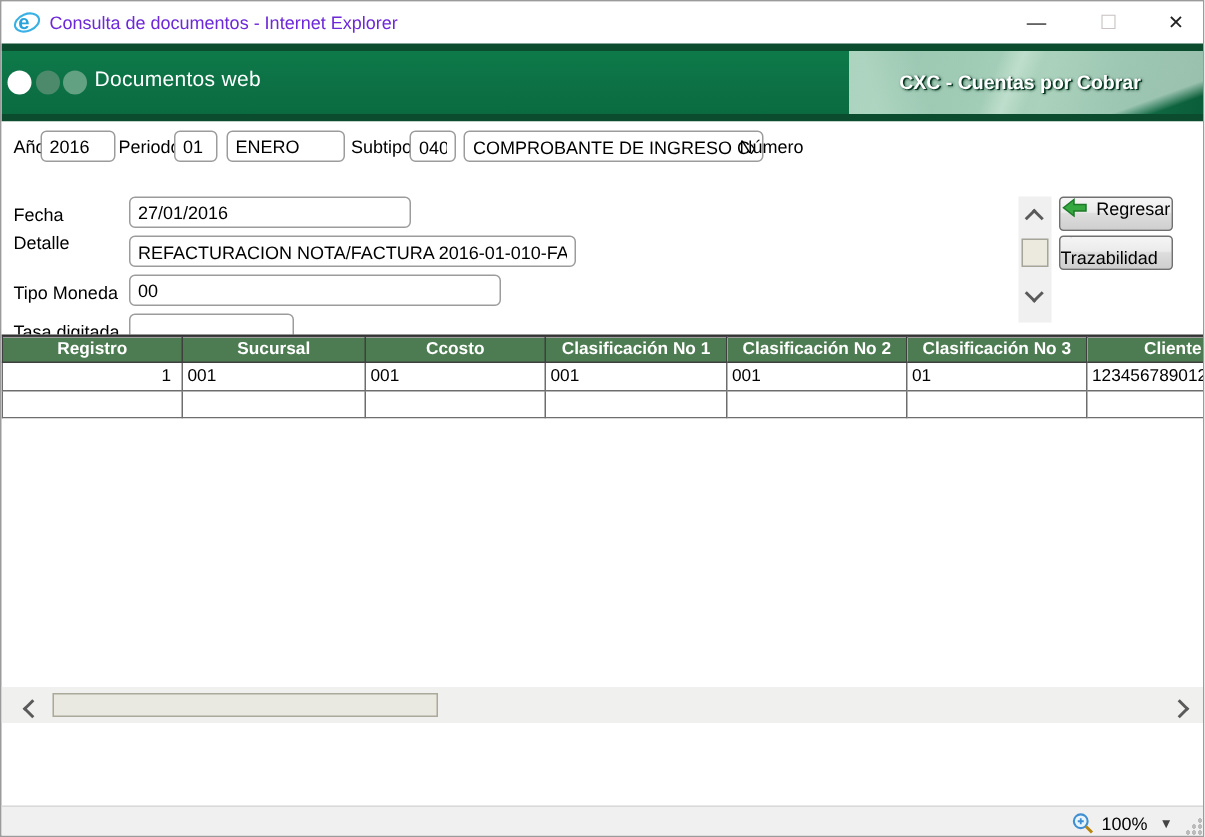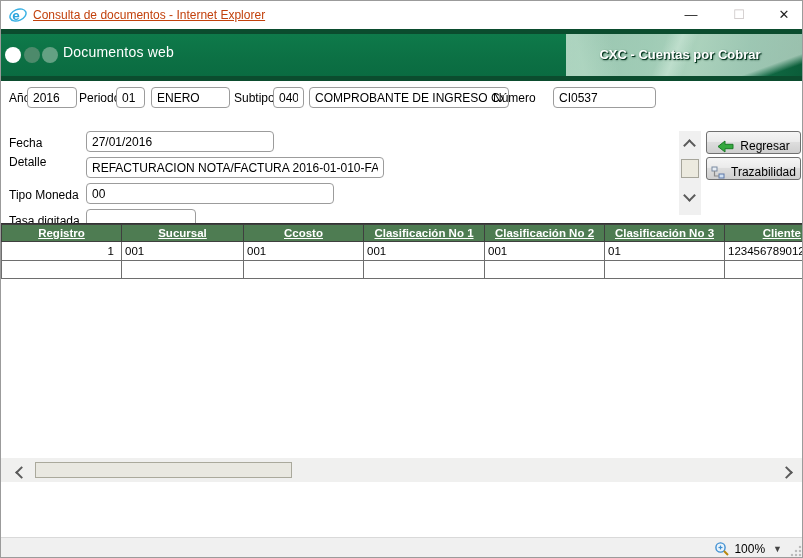--- a/index.html
+++ b/index.html
@@ -5,21 +5,21 @@
   * { margin:0; padding:0; box-sizing:border-box; }
   html,body { background:#fff; }
   body { font-family:"Liberation Sans", sans-serif; }
   #screen {
     position:relative; width:803px; height:558px; background:#fff;
     overflow:hidden; border:1px solid #9b9b9b; font-size:12px; color:#000;
   }
   
   .titlebar { position:absolute; left:0; top:0; width:803px; height:28px; background:#fff; }
   .ie-icon { position:absolute; left:8px; top:5px; width:18px; height:18px; }
-  .win-title { position:absolute; left:32px; top:7px; font-size:12px; color:#c2410c; white-space:nowrap;text-decoration:underline; }
+  .win-title { position:absolute; left:32px; top:7px; font-size:12px; color:#6d28d9; white-space:nowrap; }
   .winbtn { position:absolute; top:0; width:34px; height:28px; text-align:center; line-height:28px; font-size:13px; color:#222; cursor:default; }
   .winbtn.max { color:#c9c3c3; }
   
   .strip { position:absolute; left:0; width:803px; height:5px; background:#0b4c2e; }
   .banner { position:absolute; left:0; top:33px; width:803px; height:42px;
     background:linear-gradient(180deg,#0e7a4a 0%,#0c7044 60%,#0a6b41 100%); }
   .dot { position:absolute; top:13px; width:16px; height:16px; border-radius:50%; }
   .banner-title { position:absolute; left:62px; top:10px; font-size:14px; color:#fff; letter-spacing:.2px; }
   .banner-photo { position:absolute; left:565px; top:0; width:238px; height:42px; overflow:hidden;
     background:
@@ -39,27 +39,27 @@
   .vscroll { position:absolute; left:678px; top:130px; width:22px; height:84px; background:#f0f0f0; }
   .chev { display:inline-block; width:9px; height:9px; border-left:2px solid #5a5a5a; border-top:2px solid #5a5a5a; }
   .chev.up    { transform:rotate(45deg); }
   .chev.down  { transform:rotate(225deg); }
   .chev.left  { transform:rotate(-45deg); }
   .chev.right { transform:rotate(135deg); }
   .vthumb { position:absolute; left:2px; top:28px; width:18px; height:19px; background:#eceadf; border:1px solid #a6a59a; }
   .vs-up   { position:absolute; left:6px; top:8px;  }
   .vs-down { position:absolute; left:6px; top:58px; }
   
-  .btn { position:absolute; left:705px; width:95px; height:23px; border:1px solid #707070; border-radius:3px;
+  .btn { position:absolute; left:705px; width:76px; height:23px; border:1px solid #707070; border-radius:3px;
          background:linear-gradient(180deg,#f5f5f5 0%,#ebebeb 45%,#dddddd 50%,#cfcfcf 100%);
-         font-size:12px; color:#000; display:flex; align-items:flex-end; justify-content:center; gap:6px; cursor:default; }
+         font-size:12px; color:#000; display:flex; align-items:flex-start; justify-content:center; gap:6px; cursor:default; }
   
   .grid { position:absolute; left:0; top:222px; width:803px; overflow:hidden; border-top:1px solid #333; }
   .grid table { border-collapse:collapse; table-layout:fixed; width:803px; }
-  .grid th { background:#4e7c52; color:#fff; font-size:11.5px; font-weight:bold; text-decoration:underline;
+  .grid th { background:#4e7c52; color:#fff; font-size:11.5px; font-weight:bold; 
              height:17px; border:1px solid #3f3f3f; text-align:center; overflow:hidden; white-space:nowrap; }
   .grid td { background:#fff; font-size:11.5px; height:19px; border:1px solid #6e6e6e; overflow:hidden; white-space:nowrap; padding:0 3px; }
   .grid tr.empty td { height:18px; }
   .grid .num { text-align:right; padding-right:7px; }
   .grid a { color:#000; cursor:pointer; }
   .grid .cliente { text-align:right; padding-right:1px; }
   .grid th.cliente-h { text-align:right; padding-right:3px; }
   
   .hscroll { position:absolute; left:0; top:457px; width:803px; height:24px; background:#f0f0ef; }
   .hthumb { position:absolute; left:34px; top:4px; width:257px; height:16px; background:#e9e8e1; border:1px solid #aaa99c; }
@@ -111,21 +111,20 @@
 
     <span class="lbl" style="left:8px; top:10px;">Año</span>
     <input class="tb" style="left: 26px; top: 6px; width: 50px;" value="2016">
     <span class="lbl" style="left:78px; top:10px;">Periodo</span>
     <input class="tb" style="left: 115px; top: 6px; width: 29px;" value="01">
     <input class="tb" style="left: 150px; top: 6px; width: 79px;" value="ENERO">
     <span class="lbl" style="left:233px; top:10px;">Subtipo</span>
     <input class="tb" style="left: 272px; top: 6px; width: 31px;" value="040">
     <input class="tb" style="left: 308px; top: 6px; width: 200px;" value="COMPROBANTE DE INGRESO CxC">
     <span class="lbl" style="left:492px; top:10px;">Número</span>
-    <input class="tb" style="left: 552px; top: 6px; width: 103px;" value="CI0537">
 
     <span class="lbl" style="left:8px; top:55px;">Fecha</span>
     <input class="tb" style="left: 85px; top: 50px; width: 188px;" value="27/01/2016">
     <span class="lbl" style="left:8px; top:74px;">Detalle</span>
     <input class="tb" style="left: 85px; top: 76px; width: 298px;" value="REFACTURACION NOTA/FACTURA 2016-01-010-FAC0861">
     <span class="lbl" style="left:8px; top:107px;">Tipo Moneda</span>
     <input class="tb" style="left: 85px; top: 102px; width: 248px;" value="00">
     <span class="lbl" style="left:8px; top:133px;">Tasa digitada</span>
     <input class="tb" style="left: 85px; top: 128px; width: 110px;" value="">
   </div>
@@ -135,21 +134,21 @@
     <div class="vthumb"></div>
     <span class="vs-down"><span class="chev down"></span></span>
   </div>
 
   <div class="btn" style="top:130px;">
     <svg width="17" height="13" viewBox="0 0 17 13">
       <path d="M8 1 L8 4.3 L16 4.3 L16 8.7 L8 8.7 L8 12 L1 6.5 Z" fill="#35a93f" stroke="#1d7a28" stroke-width="1"></path>
     </svg>
     <span>Regresar</span>
   </div>
-  <div class="btn" style="top:156px;">
+  <div class="btn" style="top:156px;flex-direction:column;">
     <svg width="14" height="13" viewBox="0 0 14 13">
       <rect x="1" y="1" width="5" height="4" fill="#e8eef5" stroke="#7a8aa0" stroke-width="1"></rect>
       <rect x="8" y="8" width="5" height="4" fill="#cfe0f2" stroke="#5f79a8" stroke-width="1"></rect>
       <path d="M3.5 5 L3.5 10 L8 10" fill="none" stroke="#8a8a8a" stroke-width="1.2"></path>
     </svg>
     <span>Trazabilidad</span>
   </div>
 
   <div class="grid">
     <table>

